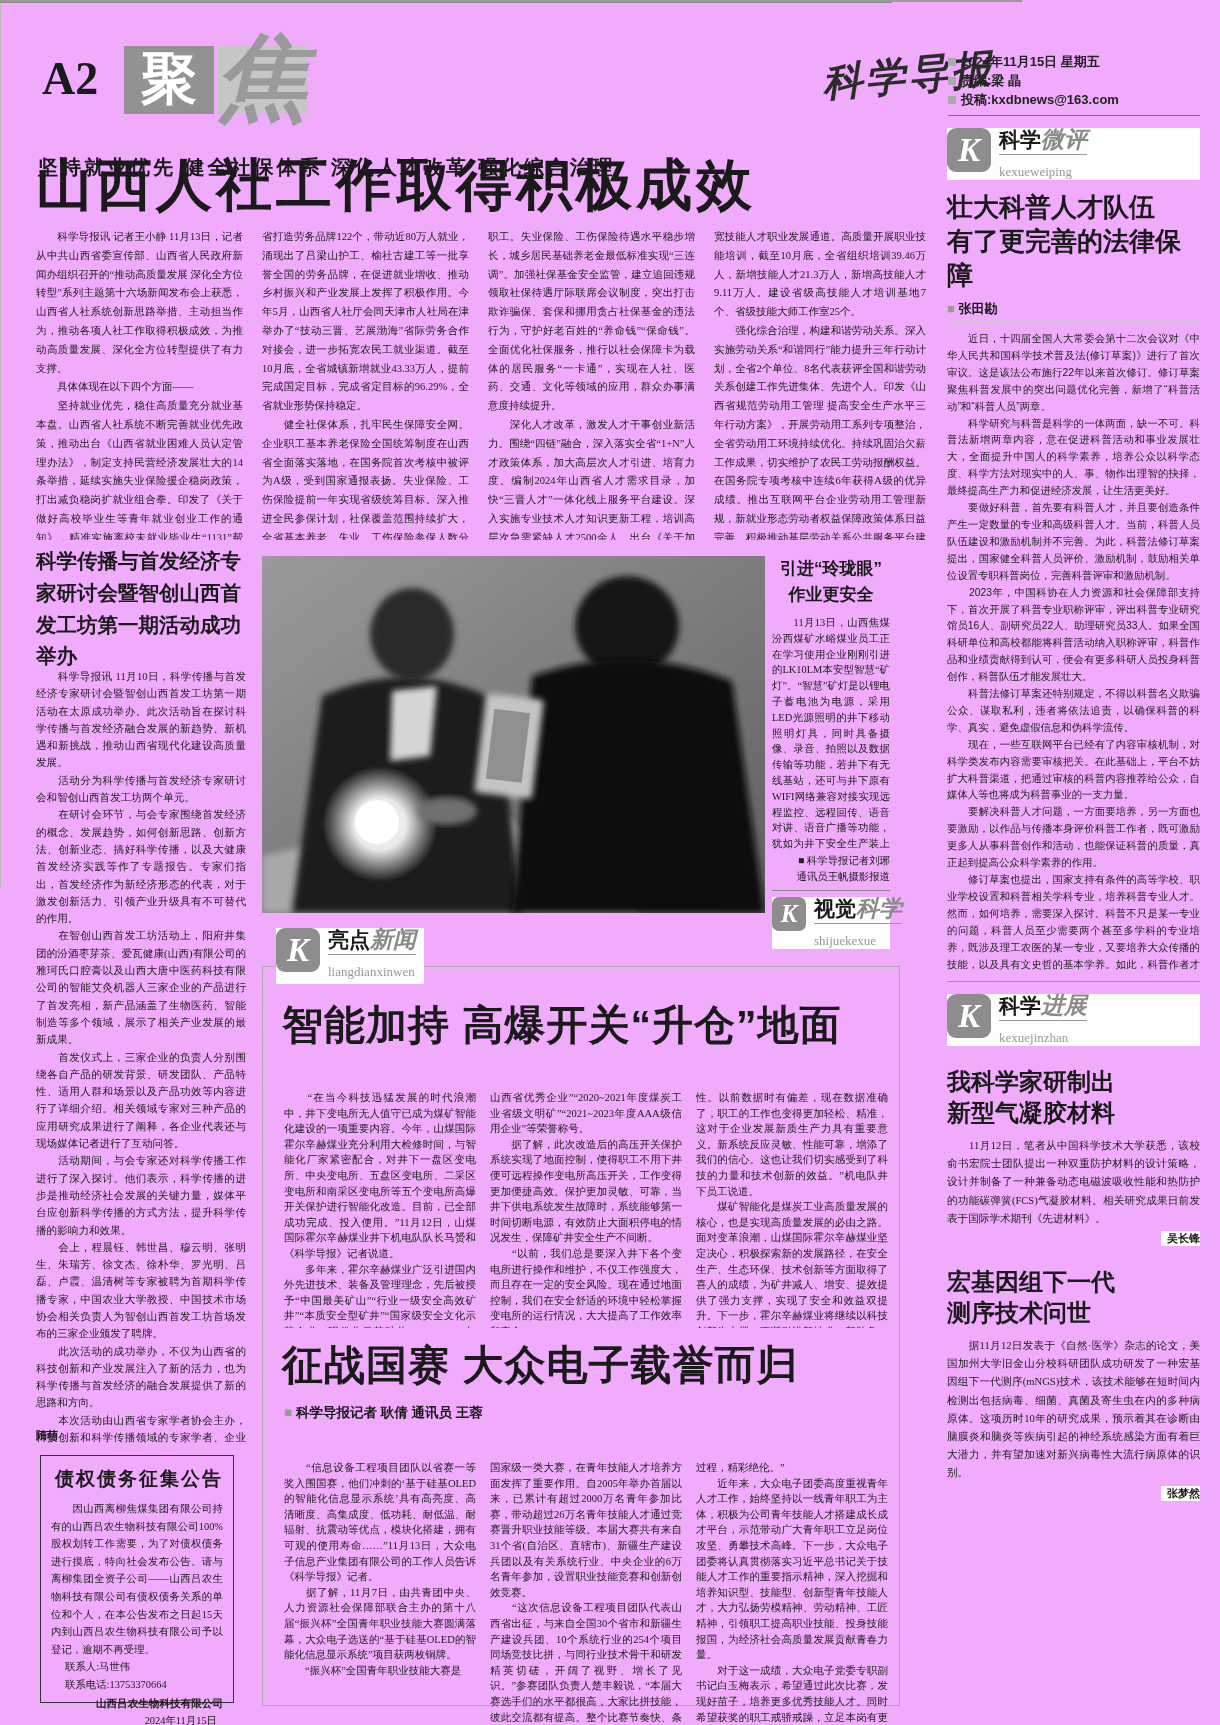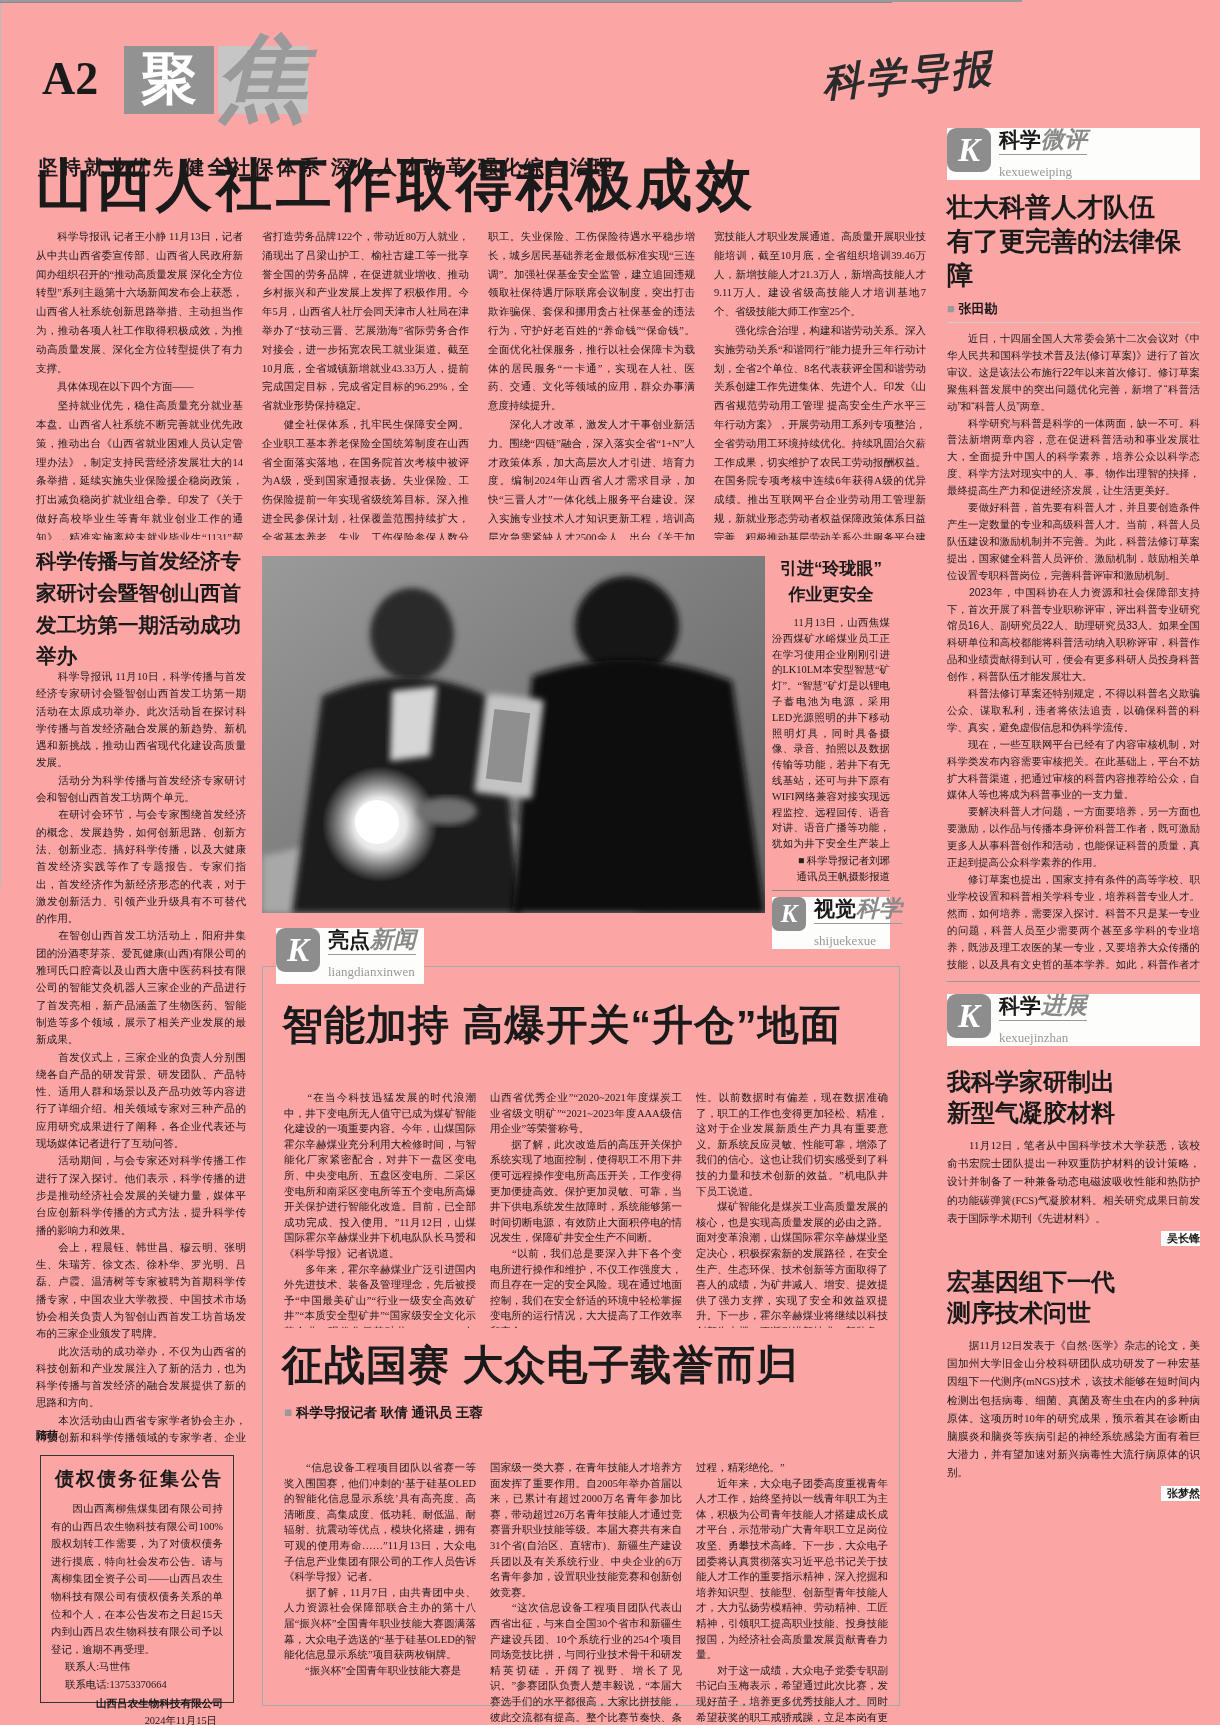--- a/index.html
+++ b/index.html
@@ -1,16 +1,16 @@
 <!DOCTYPE html>
 <html><head>
 <meta charset="utf-8">
 <style>
   html,body{margin:0;padding:0;background:#e8e8e6;}
-  .page{position:relative;width:1220px;height:1725px;background:#fca5a5;margin:0 auto;
+  .page{position:relative;width:1220px;height:1725px;background:#f0abfc;margin:0 auto;
         font-family:"Liberation Serif","DejaVu Serif",serif;color:#1a1a1a;overflow:hidden;}
   .abs{position:absolute;}
   
   .top-rule{left:38px;top:35px;width:1022px;height:2px;background:#9a9a9a;}
   .pageno{left:42px;top:52px;font-size:46px;font-weight:bold;font-family:"Liberation Serif",serif;}
   .focus-wrap{left:124px;top:46px;width:200px;height:200px;}
   .focus-tile1{position:absolute;left:0;top:0;width:90px;height:68px;background:#929292;color:#fff;
     font-size:56px;font-weight:bold;display:flex;align-items:center;justify-content:center;font-family:"Liberation Serif",serif;}
   .focus-tile2{position:absolute;left:94px;top:0;width:90px;height:68px;background:#c6c6c6;overflow:visible;}
   .focus-tile2 span{position:absolute;left:-2px;top:-14px;font-size:92px;color:#9a9a9a;
@@ -101,20 +101,25 @@
 
   <div class="top-rule"></div>
   <div class="abs pageno">A2</div>
   <div class="abs focus-wrap">
     <div class="focus-tile1">聚</div>
     <div class="focus-tile2">
         <span>焦</span>
       </div>
   </div>
   <div class="abs masthead">科学导报</div>
+  <div class="abs info-block">
+    <div class="info-row">2024年11月15日 星期五</div>
+    <div class="info-row">责编:梁 晶</div>
+    <div class="info-row">投稿:kxdbnews@163.com</div>
+  </div>
 
   <div class="abs kicker">坚持就业优先 健全社保体系 深化人才改革 强化综合治理</div>
   <div class="abs lead-title">山西人社工作取得积极成效</div>
   <div class="abs lead-col lc1">　　科学导报讯 记者王小静 11月13日，记者从中共山西省委宣传部、山西省人民政府新闻办组织召开的“推动高质量发展 深化全方位转型”系列主题第十六场新闻发布会上获悉，山西省人社系统创新思路举措、主动担当作为，推动各项人社工作取得积极成效，为推动高质量发展、深化全方位转型提供了有力支撑。
 　　具体体现在以下四个方面——
 　　坚持就业优先，稳住高质量充分就业基本盘。山西省人社系统不断完善就业优先政策，推动出台《山西省就业困难人员认定管理办法》，制定支持民营经济发展壮大的14条举措，延续实施失业保险援企稳岗政策，打出减负稳岗扩就业组合拳。印发了《关于做好高校毕业生等青年就业创业工作的通知》，精准实施离校未就业毕业生“1131”帮扶行动，多措并举促进高校毕业生等重点群体就业。狠抓劳务品牌建设，推动建立劳务品牌联盟，全</div>
   <div class="abs lead-col lc2">省打造劳务品牌122个，带动近80万人就业，涌现出了吕梁山护工、榆社古建工等一批享誉全国的劳务品牌，在促进就业增收、推动乡村振兴和产业发展上发挥了积极作用。今年5月，山西省人社厅会同天津市人社局在津举办了“技动三晋、艺展渤海”省际劳务合作对接会，进一步拓宽农民工就业渠道。截至10月底，全省城镇新增就业43.33万人，提前完成国定目标，完成省定目标的96.29%，全省就业形势保持稳定。
 　　健全社保体系，扎牢民生保障安全网。企业职工基本养老保险全国统筹制度在山西省全面落实落地，在国务院首次考核中被评为A级，受到国家通报表扬。失业保险、工伤保险提前一年实现省级统筹目标。深入推进全民参保计划，社保覆盖范围持续扩大，全省基本养老、失业、工伤保险参保人数分别达到2743.18万人、567.34万人、677.31万人。上调退休人员基本养老金，惠及全省324万退休</div>
   <div class="abs lead-col lc3">职工。失业保险、工伤保险待遇水平稳步增长，城乡居民基础养老金最低标准实现“三连调”。加强社保基金安全监管，建立追回违规领取社保待遇厅际联席会议制度，突出打击欺诈骗保、套保和挪用贪占社保基金的违法行为，守护好老百姓的“养命钱”“保命钱”。全面优化社保服务，推行以社会保障卡为载体的居民服务“一卡通”，实现在人社、医药、交通、文化等领域的应用，群众办事满意度持续提升。
 　　深化人才改革，激发人才干事创业新活力。围绕“四链”融合，深入落实全省“1+N”人才政策体系，加大高层次人才引进、培育力度。编制2024年山西省人才需求目录，加快“三晋人才”一体化线上服务平台建设。深入实施专业技术人才知识更新工程，培训高层次急需紧缺人才2500余人。出台《关于加强新时代高技能人才队伍建设的行动计划》，推行“新八级工”职业技能等级(岗位)序列，拓</div>

